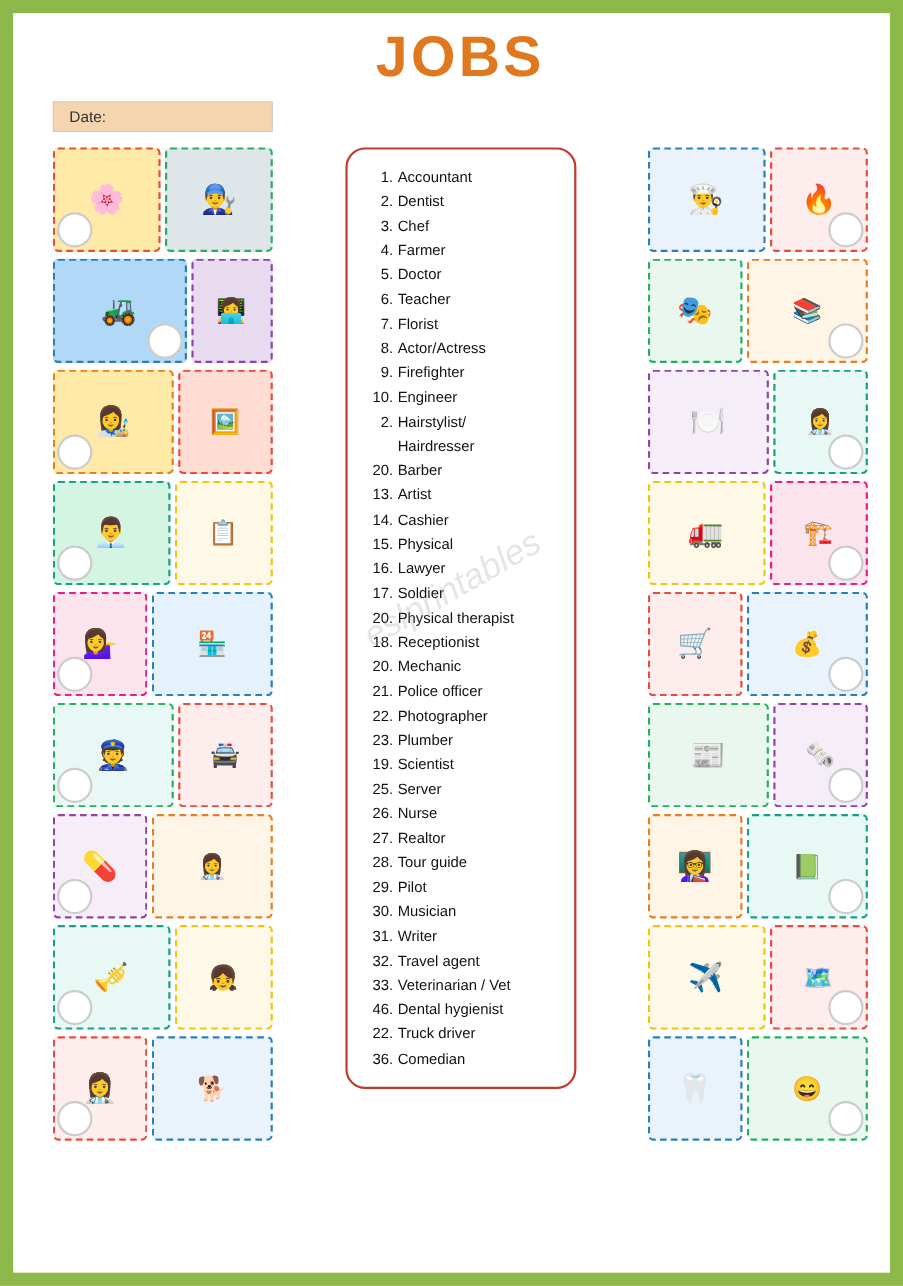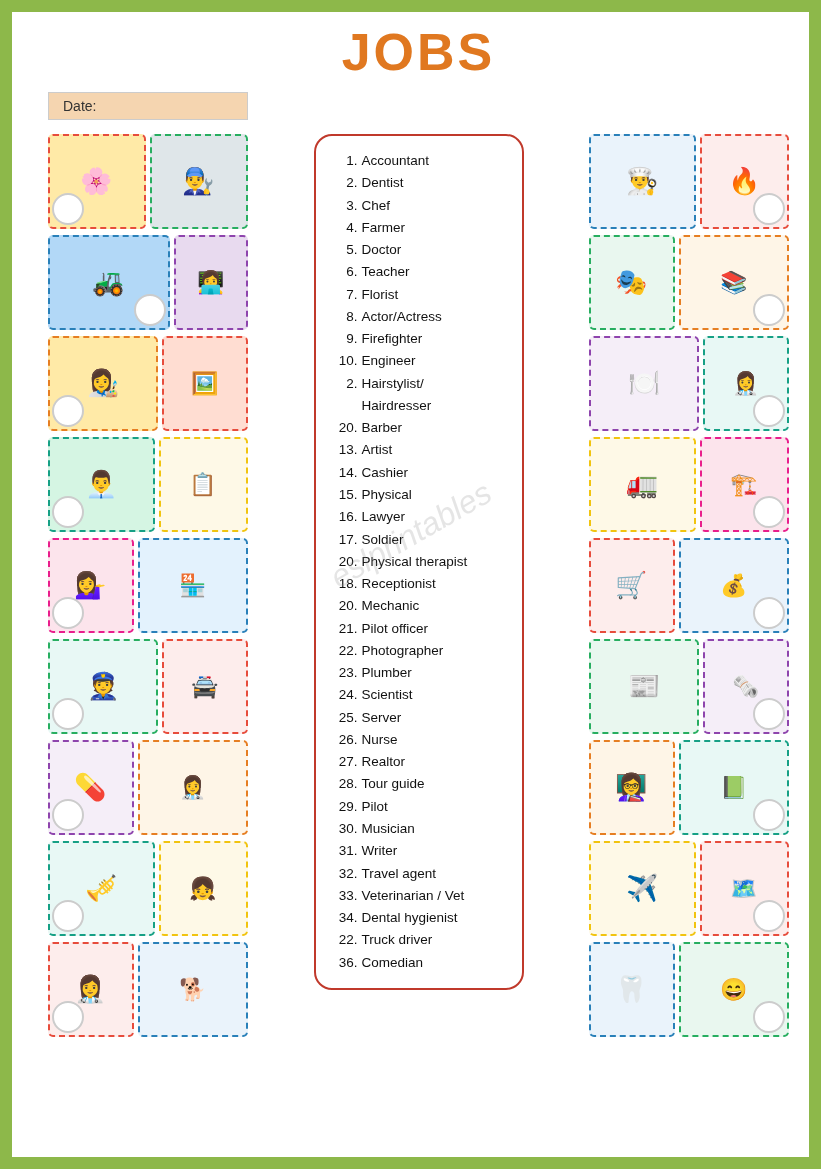--- a/index.html
+++ b/index.html
@@ -336,32 +336,32 @@
             <li>
               <span class="job-num">18.</span>
               <span>Receptionist</span>
             </li>
             <li>
               <span class="job-num">20.</span>
               <span>Mechanic</span>
             </li>
             <li>
               <span class="job-num">21.</span>
-              <span>Pilot officer</span>
+              <span>Police officer</span>
             </li>
             <li>
               <span class="job-num">22.</span>
               <span>Photographer</span>
             </li>
             <li>
               <span class="job-num">23.</span>
               <span>Plumber</span>
             </li>
             <li>
-              <span class="job-num">24.</span>
+              <span class="job-num">19.</span>
               <span>Scientist</span>
             </li>
             <li>
               <span class="job-num">25.</span>
               <span>Server</span>
             </li>
             <li>
               <span class="job-num">26.</span>
               <span>Nurse</span>
             </li>
@@ -387,21 +387,21 @@
             </li>
             <li>
               <span class="job-num">32.</span>
               <span>Travel agent</span>
             </li>
             <li>
               <span class="job-num">33.</span>
               <span>Veterinarian / Vet</span>
             </li>
             <li>
-              <span class="job-num">34.</span>
+              <span class="job-num">46.</span>
               <span>Dental hygienist</span>
             </li>
             <li>
               <span class="job-num">22.</span>
               <span>Truck driver</span>
             </li>
             <li>
               <span class="job-num">36.</span>
               <span>Comedian</span>
             </li>

